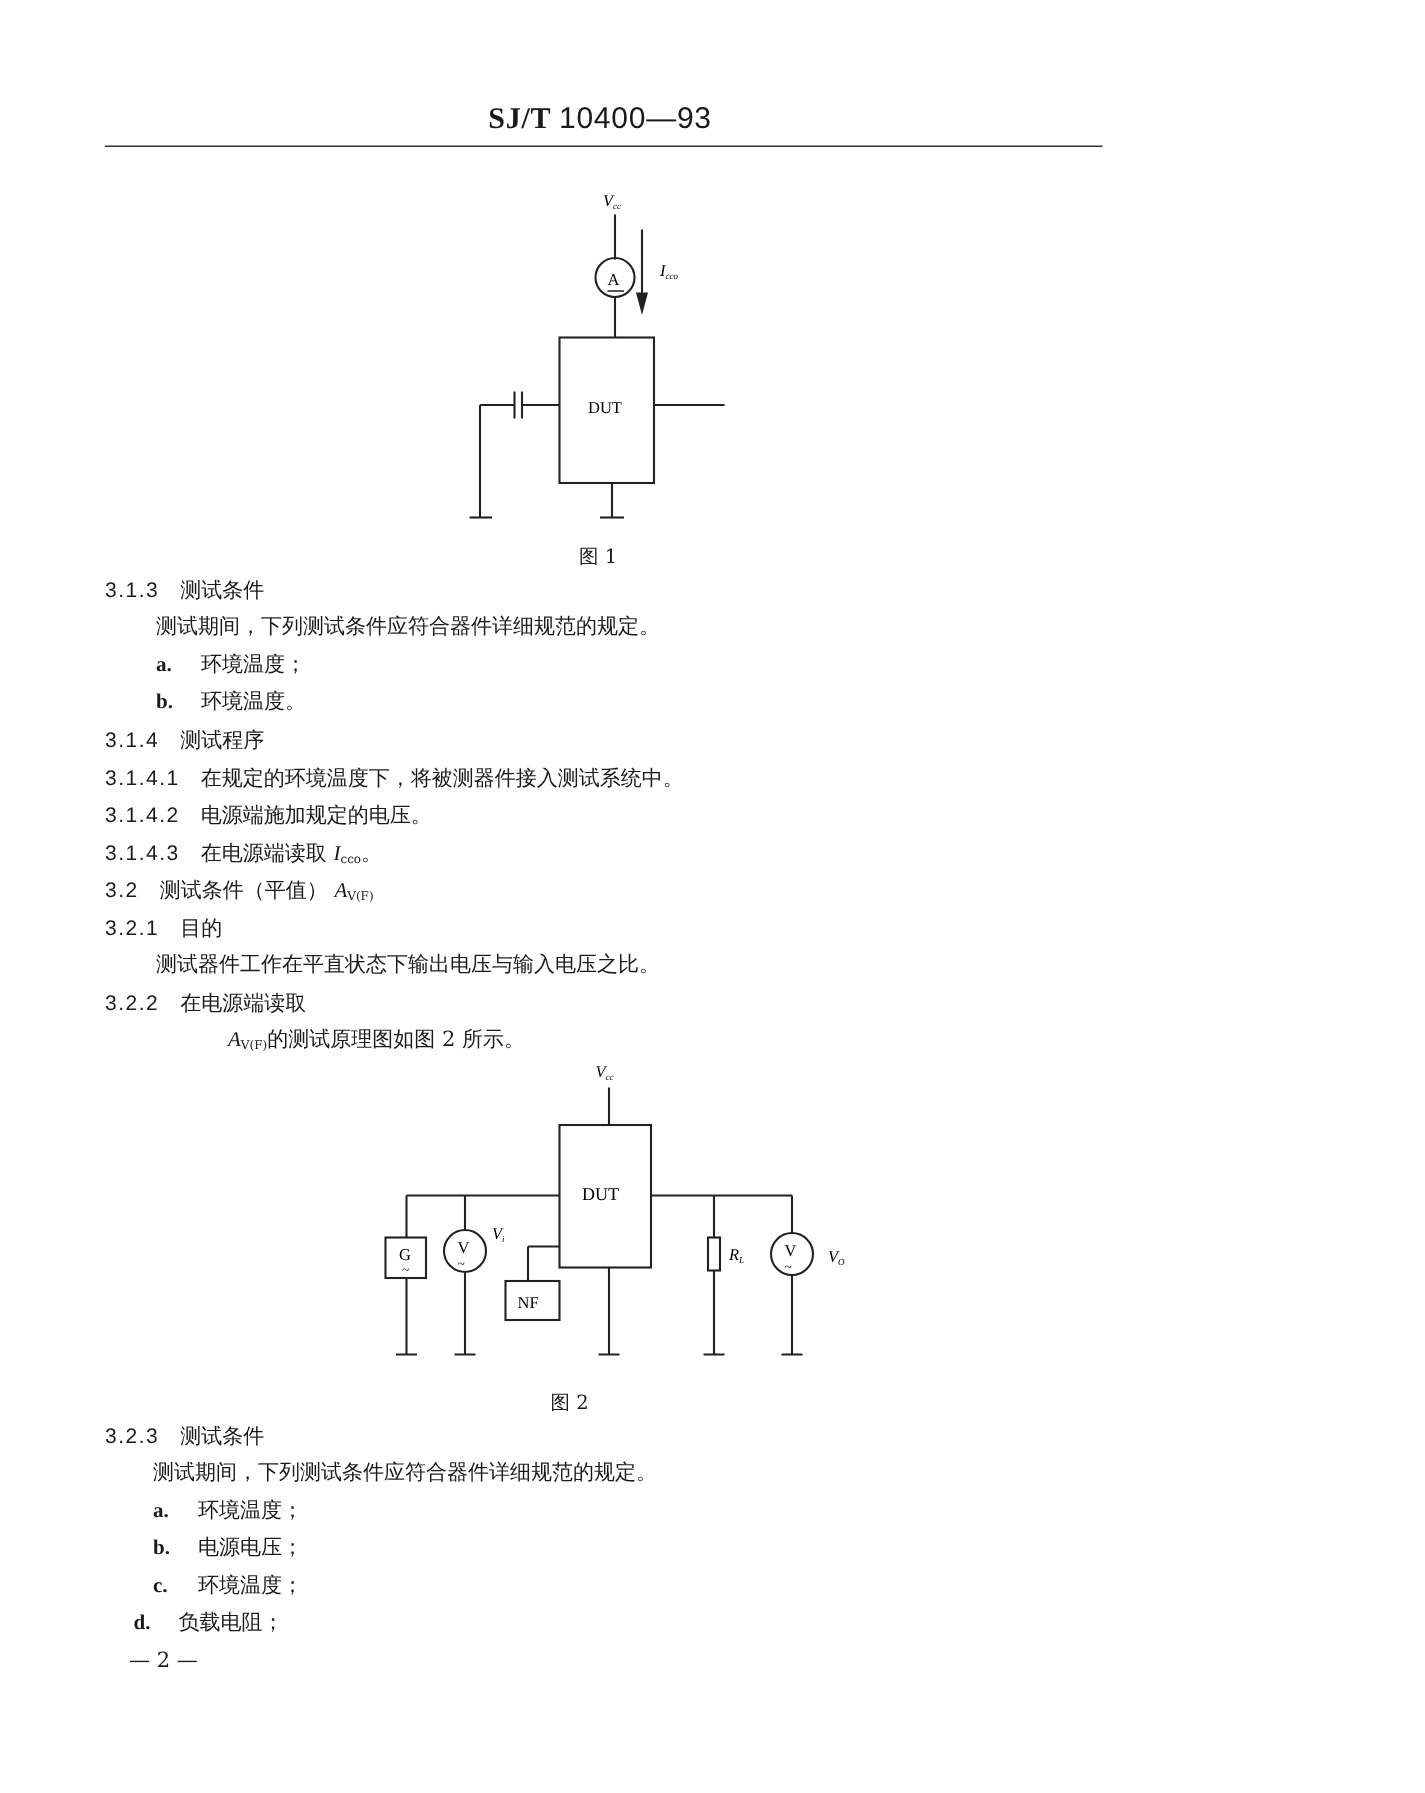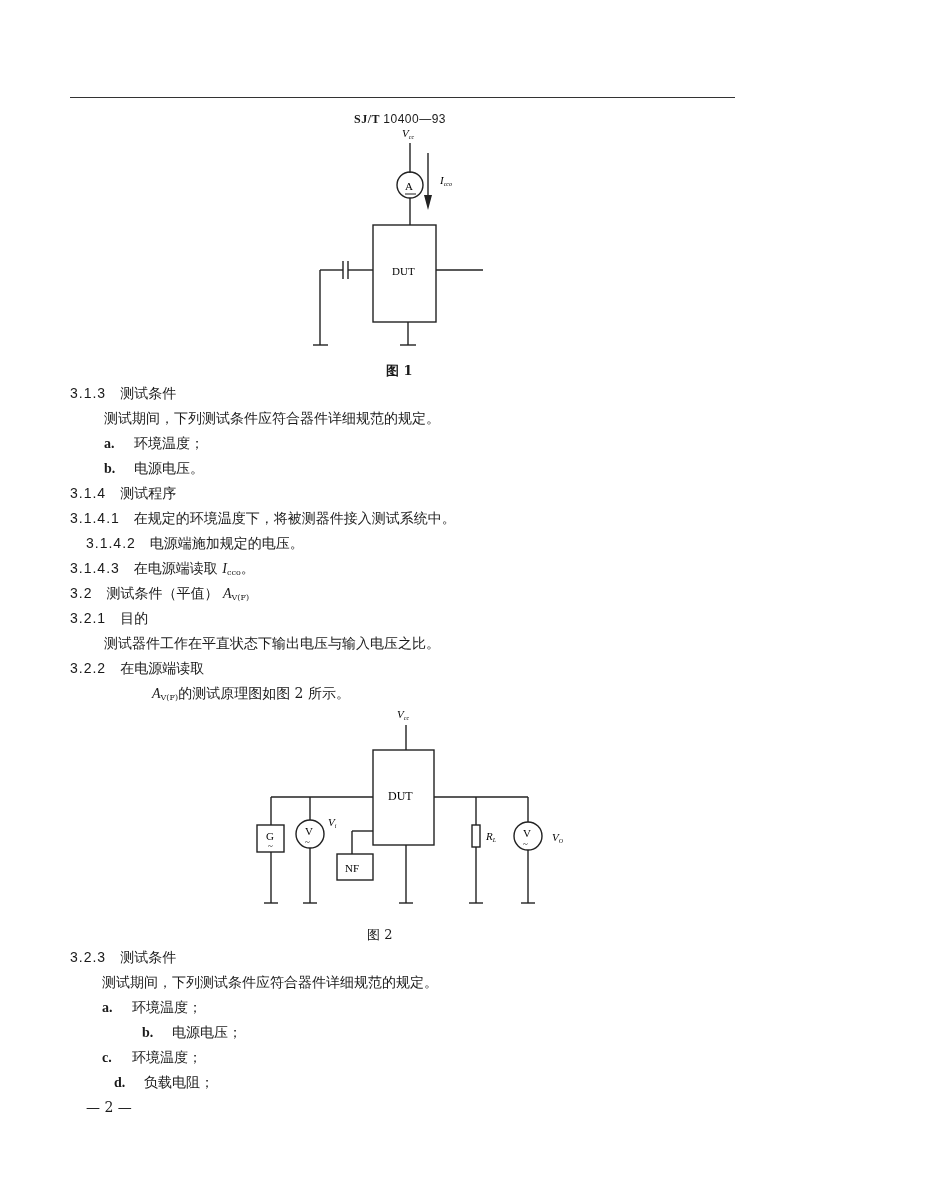--- a/index.html
+++ b/index.html
@@ -1,19 +1,19 @@
 <!DOCTYPE html>
 <html><head>
 <meta charset="utf-8">
 <style>
   html, body { margin: 0; padding: 0; background: #ffffff; }
   body { width: 950px; height: 1195px; position: relative; overflow: hidden;
          font-family: "DejaVu Serif", "Liberation Serif", serif; color: #1a1a1a; }
   .header { position: absolute; left: 0; top: 68px; width: 800px; text-align: center;
-            font-family: "Liberation Serif", serif; font-size: 12px; font-weight: bold; letter-spacing: 0.5px; margin-top: 44px; }
+            font-family: "Liberation Serif", serif; font-size: 20px; font-weight: bold; letter-spacing: 0.5px; }
   .header .num { font-family: "Liberation Sans", sans-serif; font-weight: normal; }
   .rule { position: absolute; left: 70px; top: 97px; width: 665px; height: 0; border-top: 1.5px solid #333; }
   .line { position: absolute; font-size: 14px; white-space: nowrap; line-height: 18px; }
   .secnum { font-family: "Liberation Sans", sans-serif; letter-spacing: 1px; margin-right: 14px; }
   .item-label { font-family: "Liberation Serif", serif; font-weight: bold; display: inline-block; width: 30px; }
   .ital { font-style: italic; font-family: "Liberation Serif", serif; }
   .sub { font-size: 8px; vertical-align: -2px; }
   .caption { position: absolute; font-size: 13px; }
   svg text { font-family: "Liberation Serif", serif; }
 </style>
@@ -43,40 +43,40 @@
     <line x1="100" y1="230" x2="116" y2="230"></line>
     <line x1="128" y1="38" x2="128" y2="90"></line>
   </g>
   <polygon points="124,80 132,80 128,95" fill="#222"></polygon>
   <text x="102" y="22" font-size="11" font-style="italic"><tspan>V</tspan><tspan font-size="6" dy="2">cc</tspan></text>
   <text x="105" y="75" font-size="11">A</text>
   <line x1="105" y1="79" x2="116" y2="79" stroke="#222" stroke-width="1"></line>
   <text x="140" y="69" font-size="11" font-style="italic"><tspan>I</tspan><tspan font-size="6" dy="2">cco</tspan></text>
   <text x="92" y="160" font-size="11">DUT</text>
 </svg>
-<div class="caption" style="left:386px; top:362px;font-weight:bold;">图 1</div>
+<div class="caption" style="left:386px; top:362px;">图 1</div>
 
 <div class="line" style="left:70px; top:384px;">
   <span class="secnum">3.1.3</span><span>测试条件</span>
 </div>
 <div class="line" style="left:104px; top:409px;">测试期间，下列测试条件应符合器件详细规范的规定。</div>
 <div class="line" style="left:104px; top:434px;">
   <span class="item-label">a.</span><span>环境温度；</span>
 </div>
 <div class="line" style="left:104px; top:459px;">
-  <span class="item-label">b.</span><span>电源电压。</span>
+  <span class="item-label">b.</span><span>环境温度。</span>
 </div>
 
 <div class="line" style="left:70px; top:484px;">
   <span class="secnum">3.1.4</span><span>测试程序</span>
 </div>
 <div class="line" style="left:70px; top:509px;">
   <span class="secnum">3.1.4.1</span><span>在规定的环境温度下，将被测器件接入测试系统中。</span>
 </div>
-<div class="line" style="left:70px; top:534px;margin-left:16px;">
+<div class="line" style="left:70px; top:534px;">
   <span class="secnum">3.1.4.2</span><span>电源端施加规定的电压。</span>
 </div>
 <div class="line" style="left:70px; top:559px;">
   <span class="secnum">3.1.4.3</span><span>在电源端读取</span>
   <span class="ital">I</span><span class="sub">cco</span><span>。</span>
 </div>
 
 <div class="line" style="left:70px; top:584px;">
   <span class="secnum">3.2</span><span>测试条件（平值）</span>
   <span class="ital">A</span><span class="sub">V(F)</span>
@@ -147,23 +147,23 @@
 </svg>
 <div class="caption" style="left:367px; top:926px;">图 2</div>
 
 <div class="line" style="left:70px; top:948px;">
   <span class="secnum">3.2.3</span><span>测试条件</span>
 </div>
 <div class="line" style="left:102px; top:973px;">测试期间，下列测试条件应符合器件详细规范的规定。</div>
 <div class="line" style="left:102px; top:998px;">
   <span class="item-label">a.</span><span>环境温度；</span>
 </div>
-<div class="line" style="left:102px; top:1023px;margin-left:40px;">
+<div class="line" style="left:102px; top:1023px;">
   <span class="item-label">b.</span><span>电源电压；</span>
 </div>
 <div class="line" style="left:102px; top:1048px;">
   <span class="item-label">c.</span><span>环境温度；</span>
 </div>
-<div class="line" style="left:114px; top:1073px;">
+<div class="line" style="left:89px; top:1073px;">
   <span class="item-label">d.</span><span>负载电阻；</span>
 </div>
 
 <div class="line" style="left:86px; top:1098px;">— 2 —</div>
 
 </body></html>

